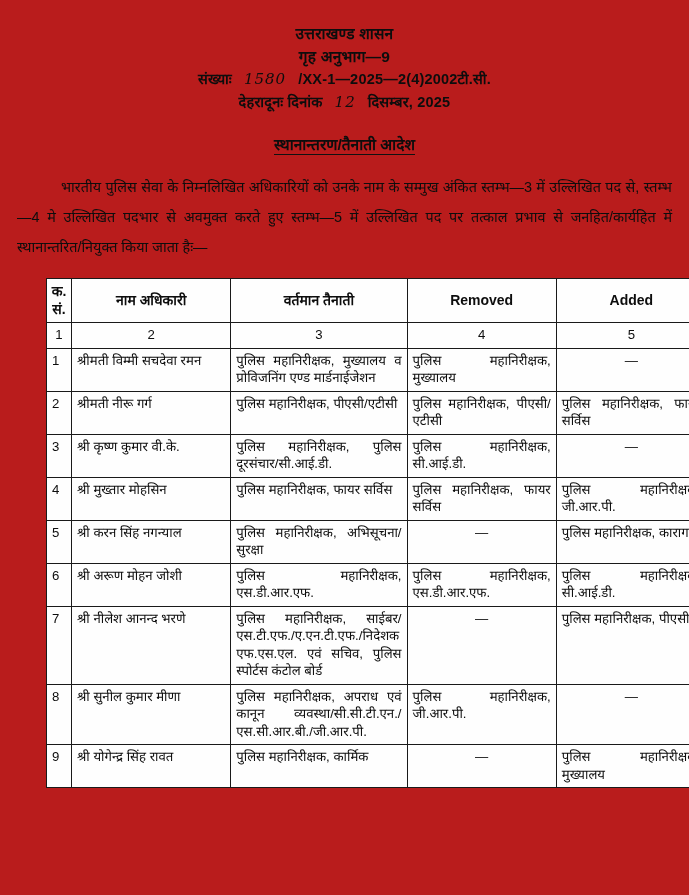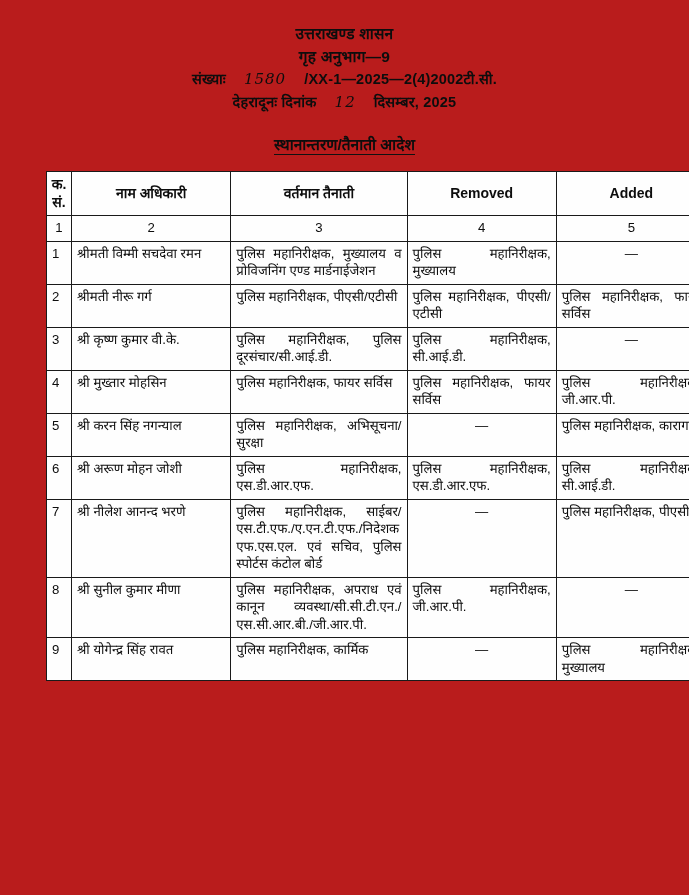--- a/index.html
+++ b/index.html
@@ -37,21 +37,21 @@
   }
   .hdr-line.small {
     font-size: 14.5px;
   }
   .handwritten {
     font-family: "DejaVu Serif", serif;
     font-weight: 400;
     font-style: italic;
     font-size: 15px;
     letter-spacing: 1px;
-    padding: 0 18px;
+    padding: 0 12px;
   }
   .order-title {
     margin-top: 19px;
     font-size: 15.5px;
     font-weight: 700;
   }
   .order-title span {
     border-bottom: 1.4px solid #111;
     padding-bottom: 1px;
   }
@@ -139,20 +139,21 @@
       <span>संख्याः</span><span class="handwritten">1580</span><span>/XX-1—2025—2(4)2002टी.सी.</span>
     </div>
     <div class="hdr-line small">
       <span>देहरादूनः दिनांक</span><span class="handwritten">12</span><span>दिसम्बर, 2025</span>
     </div>
     <div class="order-title">
       <span>स्थानान्तरण/तैनाती आदेश</span>
     </div>
   </div>
 
+  <div class="body-para">भारतीय पुलिस सेवा के निम्नलिखित अधिकारियों को उनके नाम के सम्मुख अंकित स्तम्भ—3 में उल्लिखित पद से, स्तम्भ—4 मे उल्लिखित पदभार से अवमुक्त करते हुए स्तम्भ—5 में उल्लिखित पद पर तत्काल प्रभाव से जनहित/कार्यहित में स्थानान्तरित/नियुक्त किया जाता हैः—</div>
 
   <div class="tbl-wrap">
     <table class="order-table">
       <colgroup>
         <col class="c1">
           <col class="c2">
           <col class="c3">
           <col class="c4">
           <col class="c5">
       </colgroup>

